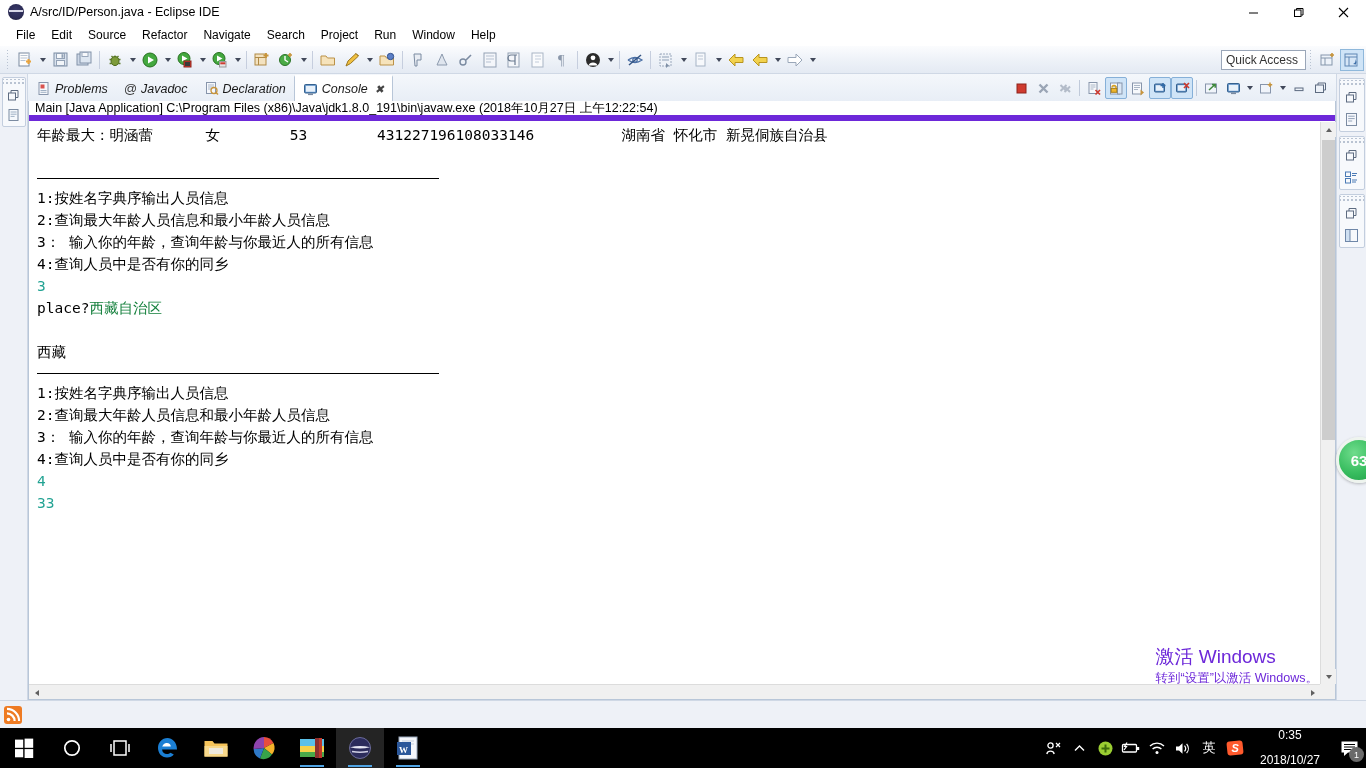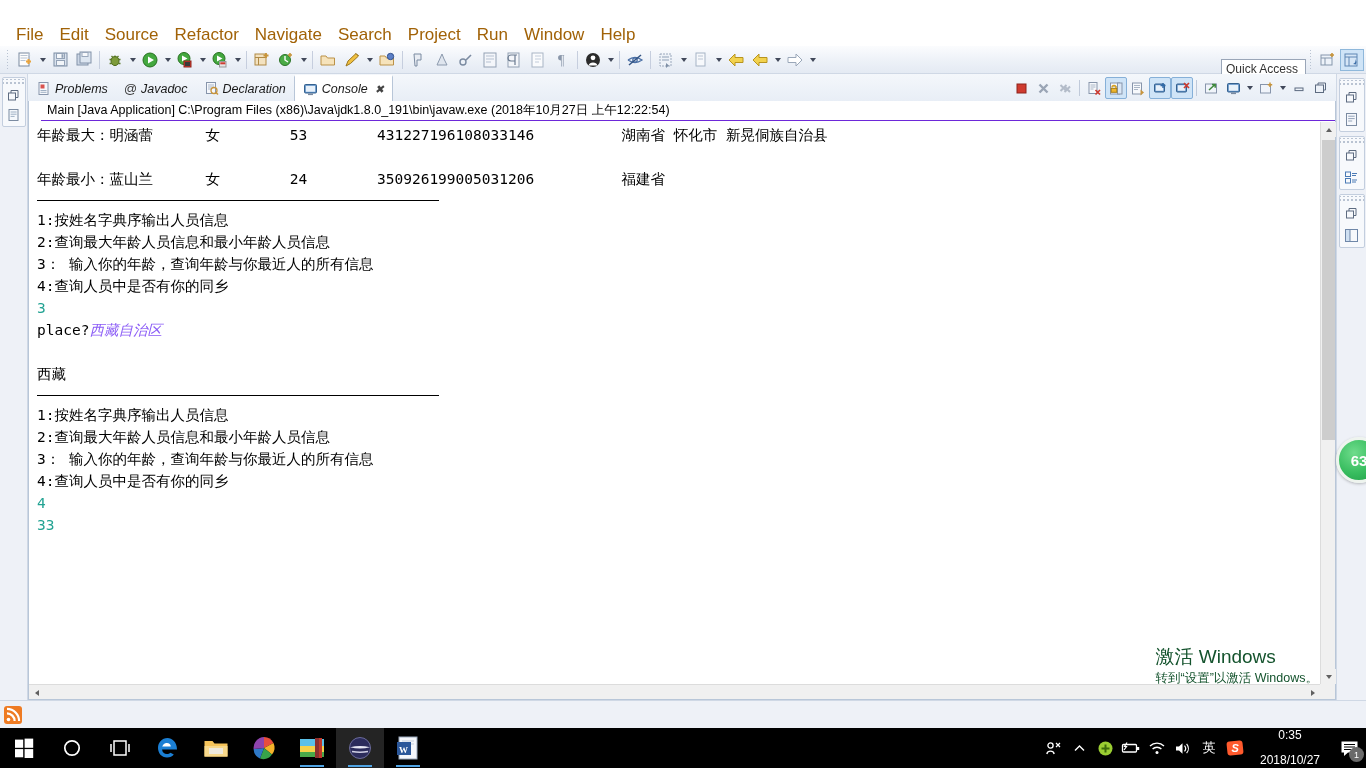--- a/index.html
+++ b/index.html
@@ -32,21 +32,21 @@
     font-size: 11px; color: #000;
   }
   .win-btn svg { display: block; }
 
   
   .menubar {
     position: absolute; left: 0; top: 24px; width: 1366px; height: 22px;
     background: #ffffff; display: flex; align-items: center; padding-left: 8px;
   }
   .menu-item {
-    font-size: 17px; color: #a16207; padding: 2px 8px; white-space: nowrap;
+    font-size: 12px; color: #000000; padding: 2px 8px; white-space: nowrap;
     cursor: default;
   }
 
   
   .toolbar {
     position: absolute; left: 0; top: 46px; width: 1366px; height: 28px;
     background: linear-gradient(to bottom, #fbfcfe 0%, #eef2f8 50%, #e4eaf3 100%);
     border-bottom: 1px solid #cfd8e5;
     display: flex; align-items: center; padding-left: 2px;
   }
@@ -63,21 +63,21 @@
   }
   .tb-arrow {
     width: 11px; height: 22px; flex: none;
     display: flex; align-items: center; justify-content: center;
   }
   .tb-arrow::after {
     content: ""; border-left: 3.5px solid transparent; border-right: 3.5px solid transparent;
     border-top: 4px solid #41485a;
   }
   .quick-access {
-    position: absolute; right: 60px; top: 13px;
+    position: absolute; right: 60px; top: 4px;
     width: 85px; height: 20px; background: #fff;
     border: 1px solid #9aa6b8; display: flex; align-items: center;
     padding-left: 4px; font-size: 12px; color: #333;
   }
   .persp-zone {
     position: absolute; right: 2px; top: 3px; display: flex; align-items: center;
   }
   .persp-btn {
     width: 24px; height: 22px; display: flex; align-items: center; justify-content: center;
     border: 1px solid transparent;
@@ -142,35 +142,35 @@
   .ct-btn.on { background: #cfe4f7; border-color: #86b0d8; }
   .ct-sep { width: 1px; height: 16px; background: #c0cada; margin: 0 3px; flex: none; }
 
   
   .console-wrap {
     position: absolute; left: 28px; top: 101px; width: 1308px; height: 599px;
     background: #ffffff; border: 1px solid #b8c6d8; border-top: none;
   }
   .console-header {
     height: 20px; padding-left: 6px; display: flex; align-items: center;
-    font-size: 12.5px; color: #000; border-bottom: 1px solid #6d28d9;
-    background: #ffffff; white-space: nowrap; margin-left: 12px;
+    font-size: 12.5px; color: #000; border-bottom: 6px solid #6d28d9;
+    background: #ffffff; white-space: nowrap;
   }
   .console-body {
     position: absolute; left: 0; top: 21px; right: 15px; bottom: 15px;
     overflow: hidden; padding: 2px 0 0 8px;
   }
   .cline {
     font-family: "DejaVu Sans Mono", monospace;
     font-size: 14.5px; line-height: 22px; color: #000;
     white-space: pre; letter-spacing: 0px;
   }
   .cline.blank { color: transparent; }
   .cline.input { color: #23a393; }
-  .inp { color: #8b5cf6; font-style: italic; }
+  .inp { color: #15803d; }
   .hr-line {
     width: 402px; height: 0; border-top: 1.5px solid #000; margin: 10px 0 8px 0;
   }
 
   
   .vscroll {
     position: absolute; right: 0; top: 21px; width: 15px; bottom: 15px;
     background: #f0f0f0; border-left: 1px solid #dcdcdc;
   }
   .vs-arrow {
@@ -208,21 +208,21 @@
     border-radius: 50%;
     background: radial-gradient(circle at 38% 32%, #6fdc8c 0%, #38bd5f 55%, #1f9c46 100%);
     border: 3px solid #eef4ee;
     display: flex; align-items: center; justify-content: center;
     color: #ffffff; font-size: 15px; font-weight: bold;
     box-shadow: 0 1px 3px rgba(0,0,0,.25);
   }
 
   
   .watermark {
-    position: absolute; right: 48px; top: 645px; text-align: left; color: #14532d;
+    position: absolute; right: 48px; top: 645px; text-align: left; color: #6d28d9;
     pointer-events: none;
   }
   .wm1 { font-size: 19px; line-height: 24px; }
   .wm2 { font-size: 12.5px; line-height: 18px; }
 
   
   .ime-bar {
     position: absolute; right: 0px; top: 702px; height: 26px;
     display: flex; align-items: center; gap: 3px;
     background: #ffffff; border: 1px solid #d2d7de; border-right: none;
@@ -278,20 +278,43 @@
     position: absolute; right: 2px; bottom: 6px; width: 15px; height: 15px;
     border-radius: 50%; background: #6a6a6a; color: #fff; font-size: 9px;
     display: flex; align-items: center; justify-content: center;
   }
 </style>
 </head>
 <body>
 
 <div id="app">
 
+  <div class="titlebar">
+    <div class="title-icon"></div>
+    <div class="title-text">A/src/ID/Person.java - Eclipse IDE</div>
+    <div class="win-btns">
+      <div class="win-btn">
+        <svg width="11" height="11" viewBox="0 0 11 11">
+            <line x1="1" y1="6" x2="10" y2="6" stroke="#000" stroke-width="1"></line>
+          </svg>
+      </div>
+      <div class="win-btn">
+        <svg width="11" height="11" viewBox="0 0 11 11">
+          <rect x="1.5" y="3" width="6.5" height="6.5" fill="none" stroke="#000" stroke-width="1"></rect>
+          <path d="M3.5 3 V1.5 H10 V8 H8.2" fill="none" stroke="#000" stroke-width="1"></path>
+        </svg>
+      </div>
+      <div class="win-btn close">
+        <svg width="11" height="11" viewBox="0 0 11 11">
+          <line x1="1" y1="1" x2="10" y2="10" stroke="currentColor" stroke-width="1.1"></line>
+          <line x1="10" y1="1" x2="1" y2="10" stroke="currentColor" stroke-width="1.1"></line>
+        </svg>
+      </div>
+    </div>
+  </div>
 
   <div class="menubar">
     <div class="menu-item">File</div>
     <div class="menu-item">Edit</div>
     <div class="menu-item">Source</div>
     <div class="menu-item">Refactor</div>
     <div class="menu-item">Navigate</div>
     <div class="menu-item">Search</div>
     <div class="menu-item">Project</div>
     <div class="menu-item">Run</div>
@@ -720,21 +743,20 @@
       </div>
     </div>
   </div>
 
   <div class="console-wrap">
     <div class="console-header">Main [Java Application] C:\Program Files (x86)\Java\jdk1.8.0_191\bin\javaw.exe (2018年10月27日 上午12:22:54)</div>
 
     <div class="console-body">
       <div class="cline">年龄最大：明涵蕾      女        53        431227196108033146          湖南省 怀化市 新晃侗族自治县</div>
       <div class="cline blank">&nbsp;</div>
-      <div class="cline">年龄最小：蓝山兰      女        24        350926199005031206          福建省</div>
       <div class="hr-line"></div>
       <div class="cline">1:按姓名字典序输出人员信息</div>
       <div class="cline">2:查询最大年龄人员信息和最小年龄人员信息</div>
       <div class="cline">3： 输入你的年龄，查询年龄与你最近人的所有信息</div>
       <div class="cline">4:查询人员中是否有你的同乡</div>
       <div class="cline input">3</div>
       <div class="cline"><span>place?</span><span class="inp">西藏自治区</span></div>
       <div class="cline blank">&nbsp;</div>
       <div class="cline">西藏</div>
       <div class="hr-line"></div>

